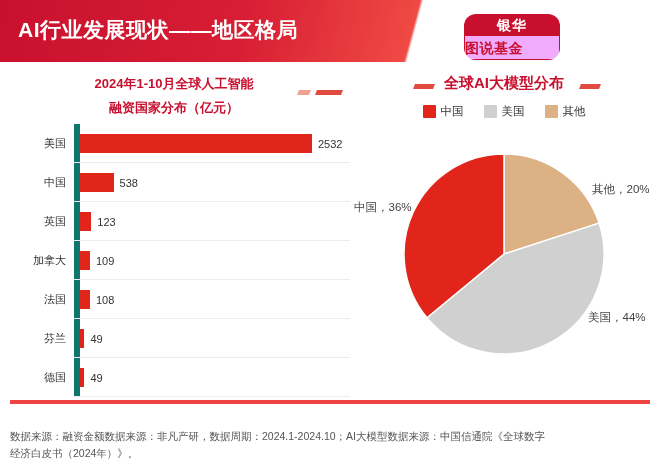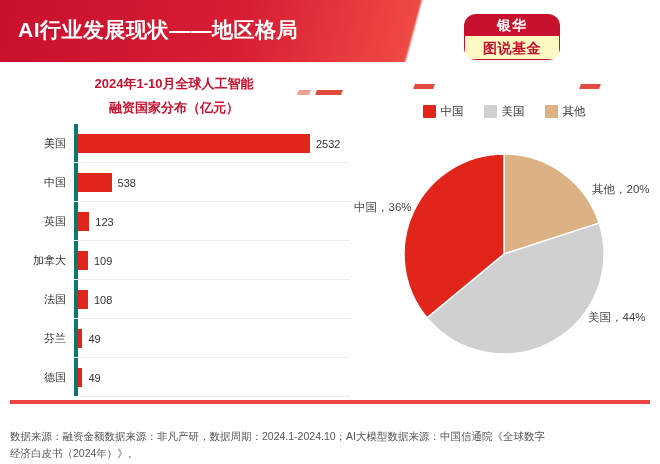--- a/index.html
+++ b/index.html
@@ -27,22 +27,22 @@
     position: absolute; right: 12px; top: 8px; width: 96px; height: 46px;
     border-radius: 12px; overflow: hidden;
     background: #ffffff;
   }
   .logo-top {
     height: 22px; background: #c8102e; color: #fff;
     font-size: 14px; font-weight: bold; text-align: center; line-height: 22px;
     letter-spacing: 1px;
   }
   .logo-bot {
-    height: 24px; background: #fef9c3; color: #c8102e;
-    font-size: 14px; font-weight: bold; text-align: center; line-height: 24px;
+    height: 24px; background: #f0abfc; color: #c8102e;
+    font-size: 14px; font-weight: bold; line-height: 24px;
     letter-spacing: 0.5px;
     border: 1px solid #c8102e; border-top: none;
   }
   .logo-wrap { position: absolute; right: 12px; top: 6px; width: 98px; height: 50px; }
 
   
   .card {
     position: absolute; left: 10px; top: 62px; width: 640px; height: 345px;
     background: #ffffff;
   }
@@ -69,21 +69,21 @@
   }
   .bar-row {
     position: relative; height: 39px; display: flex; align-items: center;
   }
   .bar-label {
     width: 56px; text-align: right; padding-right: 8px;
     font-size: 11px; color: #333; white-space: nowrap;
   }
   .bar-track {
     position: relative; flex: 1; height: 39px;
-    border-left: 4px solid #0f766e;
+    border-left: 6px solid #0f766e;
     display: flex; align-items: center;
   }
   .bar {
     height: 19px; background: #e1251b; min-width: 2px;
   }
   .bar-value {
     font-size: 11px; color: #333; margin-left: 6px; white-space: nowrap;
   }
   .bar-sep {
     position: absolute; left: 56px; right: 0; bottom: 0; height: 1px;
@@ -206,20 +206,21 @@
             <div class="bar-track">
               <div class="bar" style="width: 4.48973px; background: rgb(225, 37, 27);"></div>
               <div class="bar-value">49</div>
             </div>
             <div class="bar-sep"></div>
           </div>
         </div>
     </div>
 
     <div class="right-panel">
+      <div class="panel-title-right">全球AI大模型分布</div>
       <div class="r-accent a1"></div>
       <div class="r-accent a2"></div>
 
       <div class="legend" id="pie-legend">
           <div class="legend-item">
             <span class="legend-swatch" style="background: rgb(225, 37, 27);"></span>
             <span>中国</span>
           </div>
           <div class="legend-item">
             <span class="legend-swatch" style="background: rgb(208, 208, 208);"></span>

